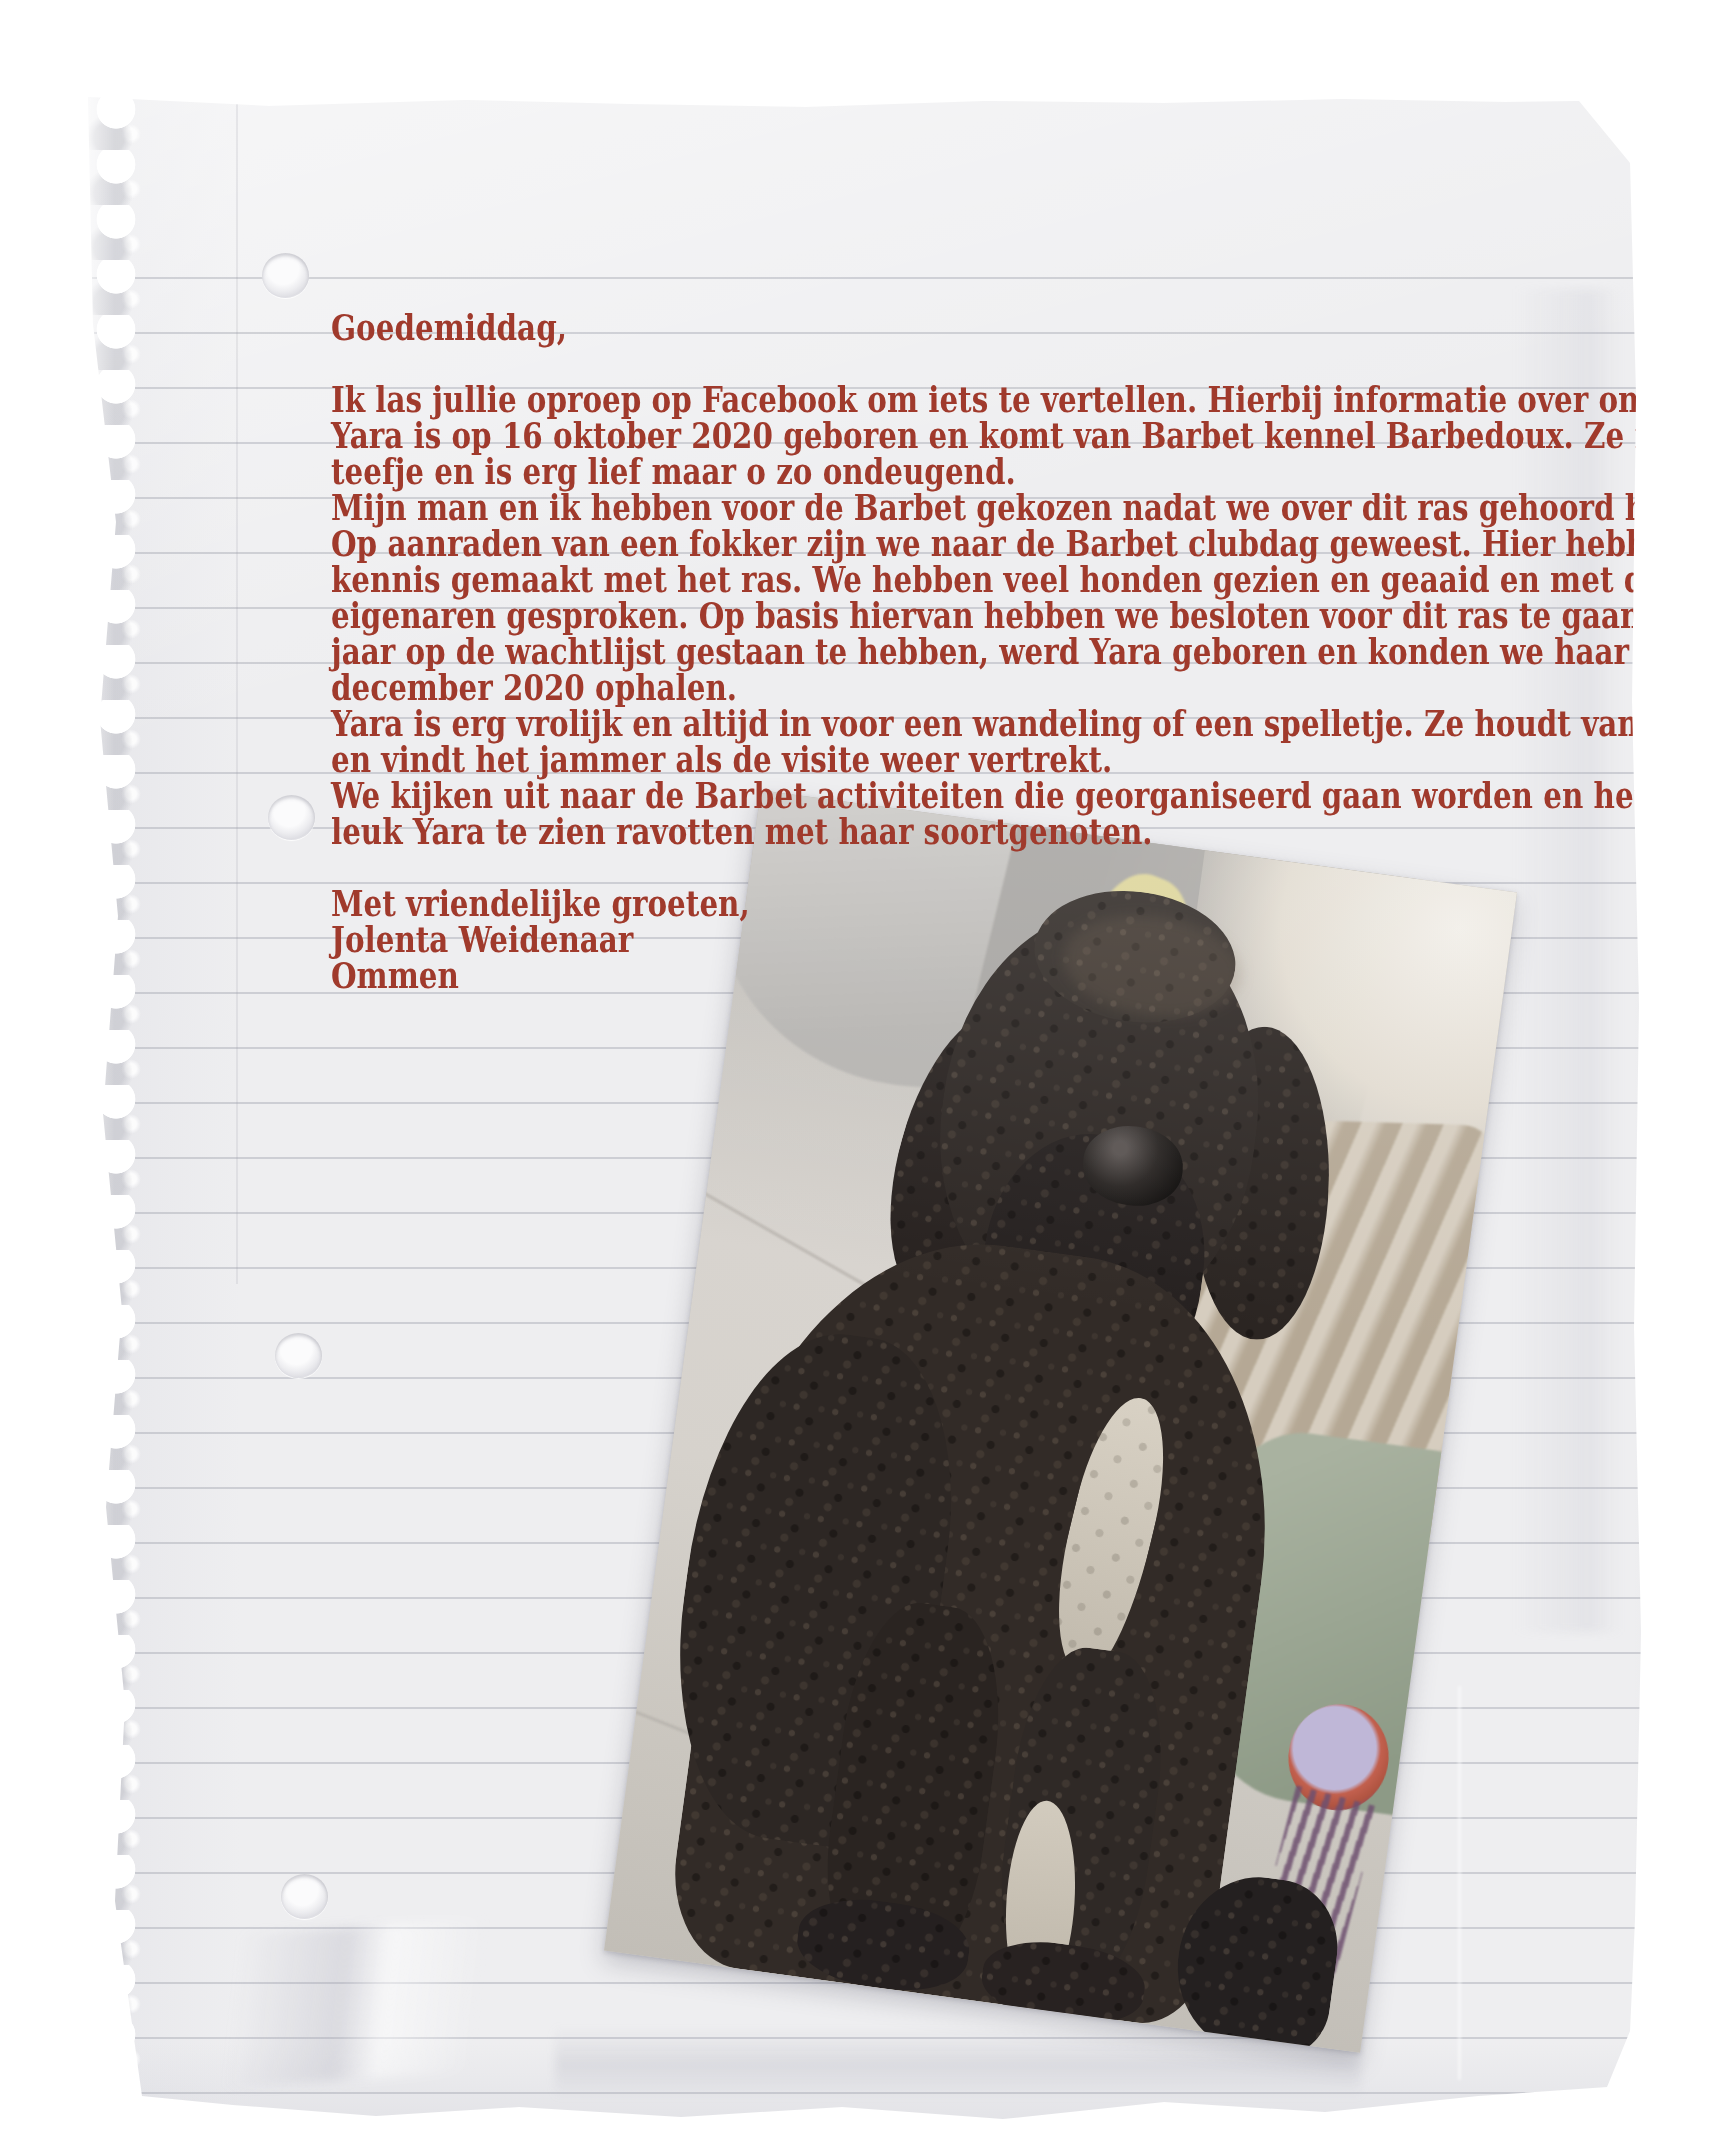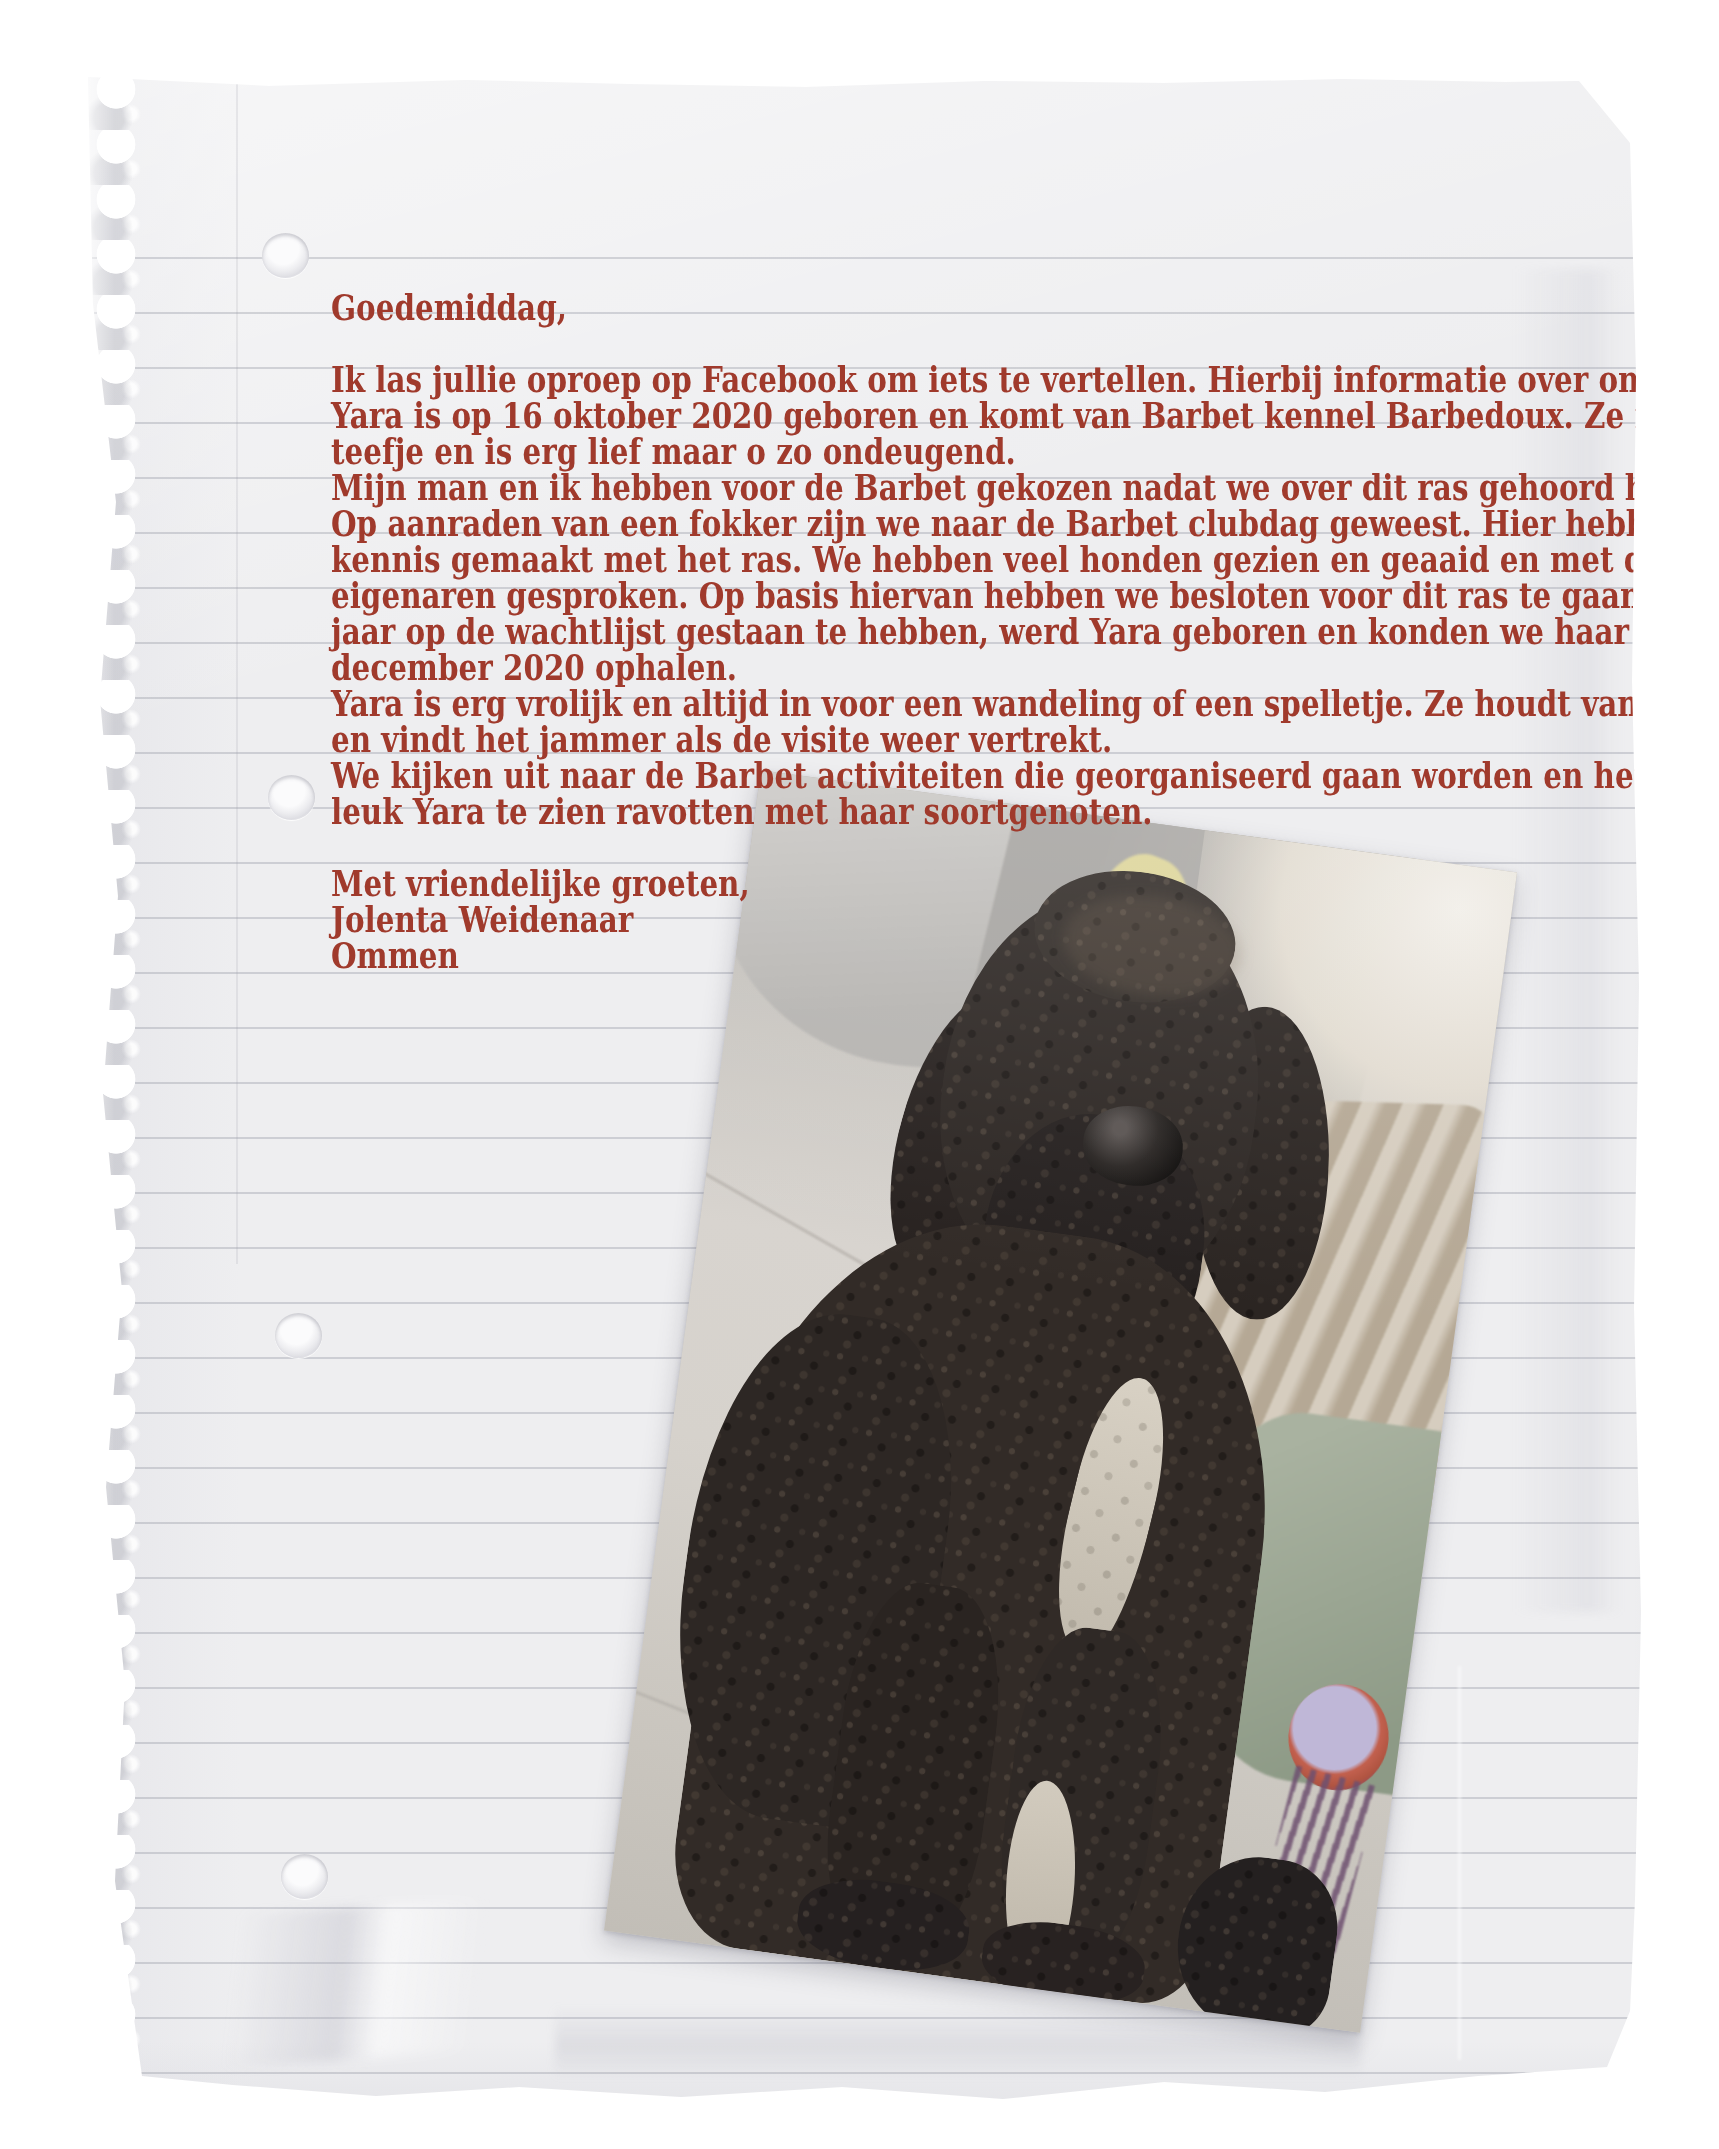--- a/index.html
+++ b/index.html
@@ -17,20 +17,21 @@
       linear-gradient(90deg,  rgba(205,206,216,0.35) 0%, rgba(255,255,255,0) 14%);
     clip-path:polygon(
       88px 77px,269px 86px,466px 80px,627px 84px,806px 87px,985px 81px,1164px 83px,
       1343px 79px,1505px 82px,1579px 81px,1630px 143px,1636px 376px,1632px 681px,
       1639px 985px,1634px 1308px,1641px 1612px,1635px 1899px,1630px 2011px,
       1607px 2067px,1478px 2076px,1325px 2092px,1164px 2082px,1003px 2099px,842px 2087px,
       681px 2097px,519px 2087px,376px 2096px,233px 2085px,142px 2076px,
       115px 1881px,125px 1684px,106px 1487px,122px 1290px,103px 1093px,118px 896px,
       100px 699px,116px 502px,93px 304px);
     filter:drop-shadow(0 2.7px 3.6px rgba(150,150,165,0.35));
+    margin-top:20px;
   }
 
   
   .rules{position:absolute;left:79px;right:77px;top:233px;bottom:50px;
     background-image:linear-gradient(180deg, rgba(0,0,0,0) 0 53px, rgba(152,155,166,0.38) 53px 55px);
     background-size:100% 55px;background-repeat:repeat;background-position:0 -29px;}
 
   
   .torn{position:absolute;left:77px;top:75px;bottom:52px;width:107px;
     background-image:

